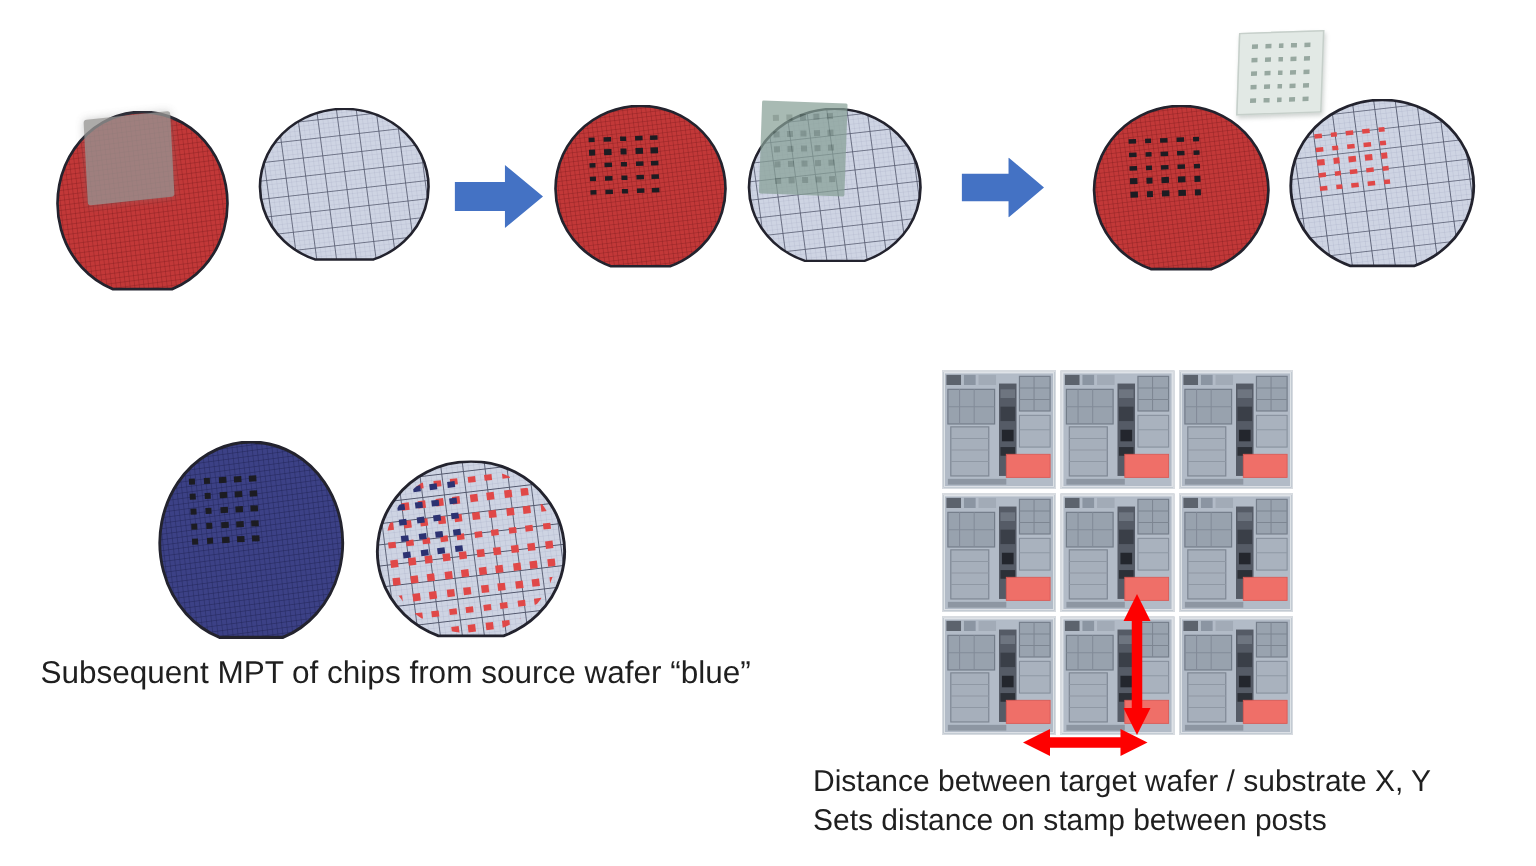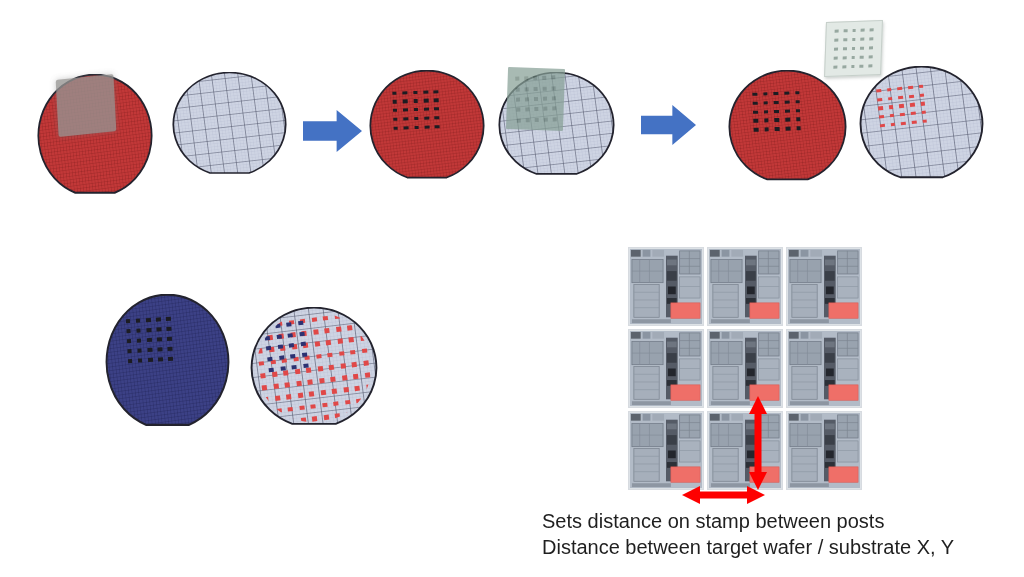--- a/index.html
+++ b/index.html
@@ -435,20 +435,21 @@
           <span class="dot" style="background: rgb(44, 50, 114);"></span>
           <span class="dot" style="background: rgb(44, 50, 114);"></span>
           <span class="dot" style="background: rgb(44, 50, 114);"></span>
           <span class="dot" style="background: rgb(44, 50, 114);"></span>
           <span class="dot" style="background: rgb(44, 50, 114);"></span>
           <span class="dot" style="background: rgb(44, 50, 114);"></span>
         </div>
     </div>
   </div>
 
+  <div class="caption" style="left:27px;top:436px;">Subsequent MPT of chips from source wafer “blue”</div>
 
   <div id="chip-grid" style="grid-template-columns: repeat(3, 76px); grid-template-rows: repeat(3, 79px);">
   <div class="die-cell">
     <svg viewBox="0 0 76 80" preserveAspectRatio="none">
       <use href="#die-art"></use>
     </svg>
   </div>
 
   <div class="die-cell">
     <svg viewBox="0 0 76 80" preserveAspectRatio="none">
@@ -504,22 +505,22 @@
       <rect x="126.5" y="165" width="7" height="62"></rect>
       <polygon points="130,149 121,167 139,167"></polygon>
       <polygon points="130,243 121,225 139,225"></polygon>
       <rect x="70" y="244.5" width="51" height="7"></rect>
       <polygon points="54,248 72,239 72,257"></polygon>
       <polygon points="137,248 119,239 119,257"></polygon>
     </g>
   </svg>
 
   <div class="caption caption-small" style="left:542px;top:508px;width:440px;">
+    <div>Distance between target wafer / substrate X, Y</div>
     <div>Sets distance on stamp between posts</div>
-    <div>Distance between target wafer / substrate X, Y</div>
   </div>
 </div>
 
 <svg class="hidden-defs" aria-hidden="true">
   <symbol id="die-art" viewBox="0 0 76 80" preserveAspectRatio="none">
     <rect width="76" height="80" style="fill:var(--c-die-bg)"></rect>
     <rect x="2" y="2" width="10" height="7" fill="#5c636d"></rect>
     <rect x="14" y="2" width="8" height="7" fill="#8b95a2"></rect>
     <rect x="24" y="2" width="12" height="7" fill="#a2abb7"></rect>
     <rect x="52" y="3" width="21" height="24" fill="#99a3af" stroke="#747d8a" stroke-width="0.8"></rect>

